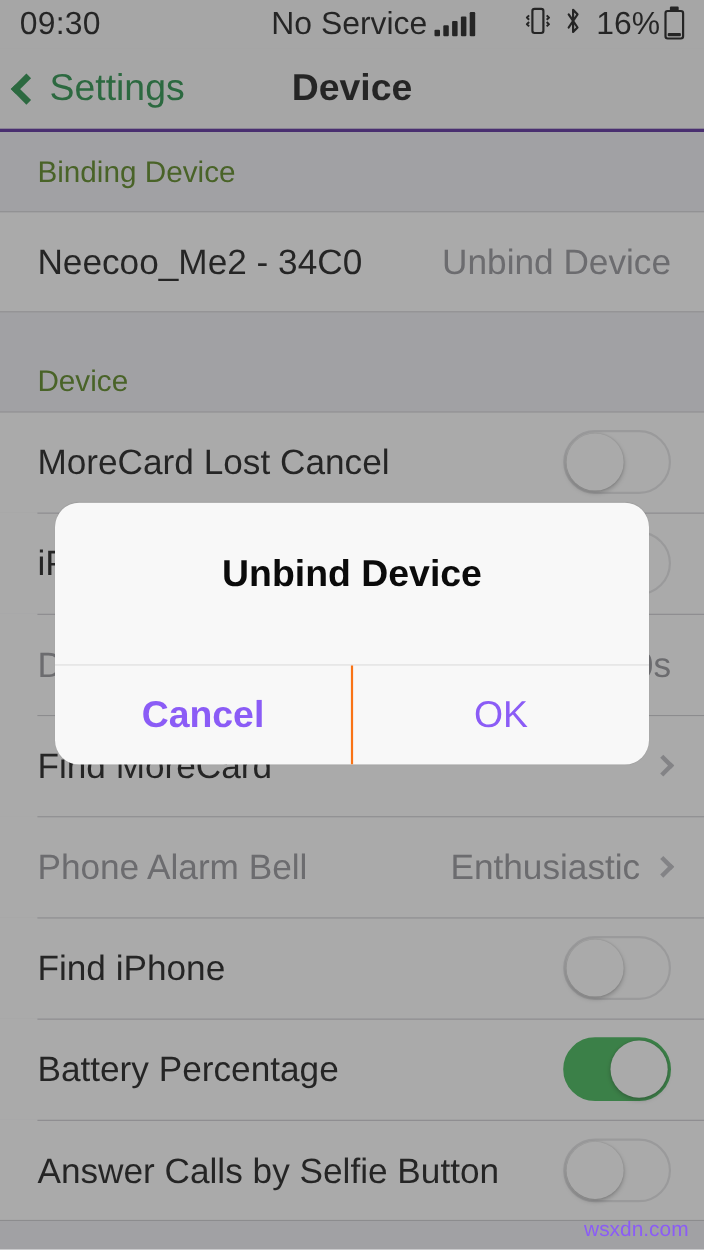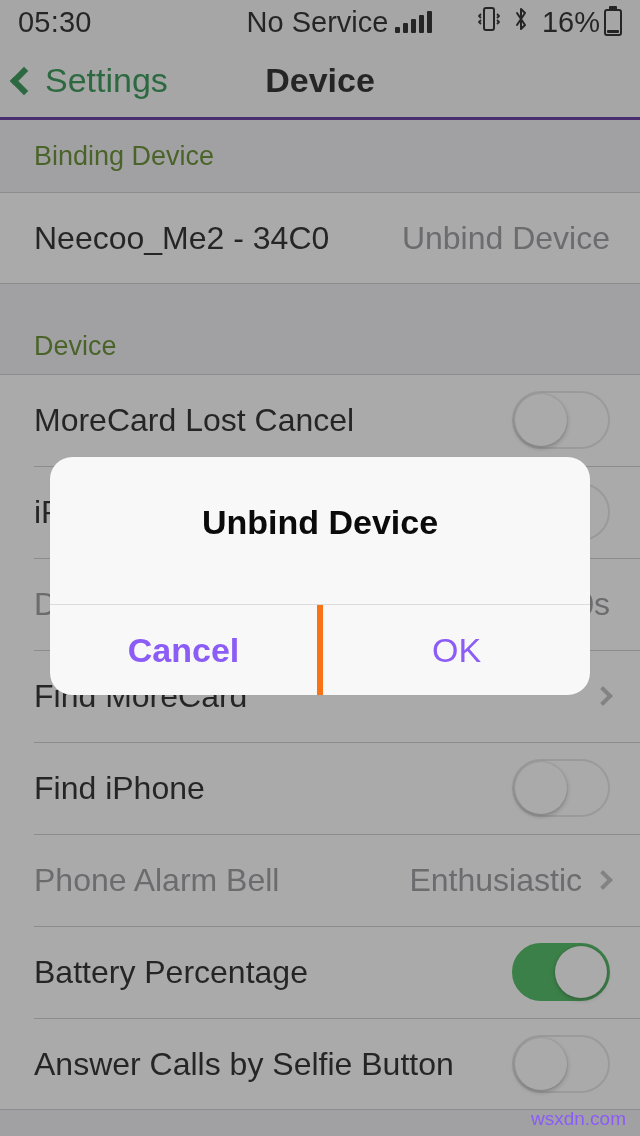--- a/index.html
+++ b/index.html
@@ -263,40 +263,40 @@
     align-items: center;
     justify-content: center;
     font-size: 34px;
     color: #8b5cf6;
     cursor: pointer;
     background: transparent;
     border: none;
     font-family: inherit;
   }
   .alert-btn.bold { font-weight: bold; }
-  .alert-btn + .alert-btn { border-left: 6px solid #f97316; }
+  .alert-btn + .alert-btn { border-left: 2px solid #f97316; }
 
   
   .watermark {
     position: absolute;
     z-index: 70;
     right: 14px;
     bottom: 6px;
     font-size: 19px;
     color: #8b5cf6;
     font-family: "Liberation Sans", sans-serif;
   }
 </style>
 </head>
 <body>
 
 <div id="screen">
 
   <div class="status-bar">
-    <span class="sb-time">05:30</span>
+    <span class="sb-time">09:30</span>
 
     <div class="sb-center">
       <span class="sb-carrier">No Service</span>
       <span class="sb-bars">
         <i></i>
           <i></i>
           <i></i>
           <i></i>
           <i></i>
       </span>
@@ -370,33 +370,33 @@
   </div>
 
   <div class="cell">
     <span class="cell-title">Find MoreCard</span>
     <div class="cell-right">
       <span class="chev-right"></span>
     </div>
   </div>
 
   <div class="cell">
+    <span class="cell-title muted">Phone Alarm Bell</span>
+    <div class="cell-right">
+      <span class="cell-value">Enthusiastic</span>
+      <span class="chev-right"></span>
+    </div>
+  </div>
+
+  <div class="cell">
     <span class="cell-title">Find iPhone</span>
     <div class="cell-right">
       <span class="switch">
           <span class="knob"></span>
         </span>
-    </div>
-  </div>
-
-  <div class="cell">
-    <span class="cell-title muted">Phone Alarm Bell</span>
-    <div class="cell-right">
-      <span class="cell-value">Enthusiastic</span>
-      <span class="chev-right"></span>
     </div>
   </div>
 
   <div class="cell">
     <span class="cell-title">Battery Percentage</span>
     <div class="cell-right">
       <span class="switch on">
           <span class="knob"></span>
         </span>
     </div>

